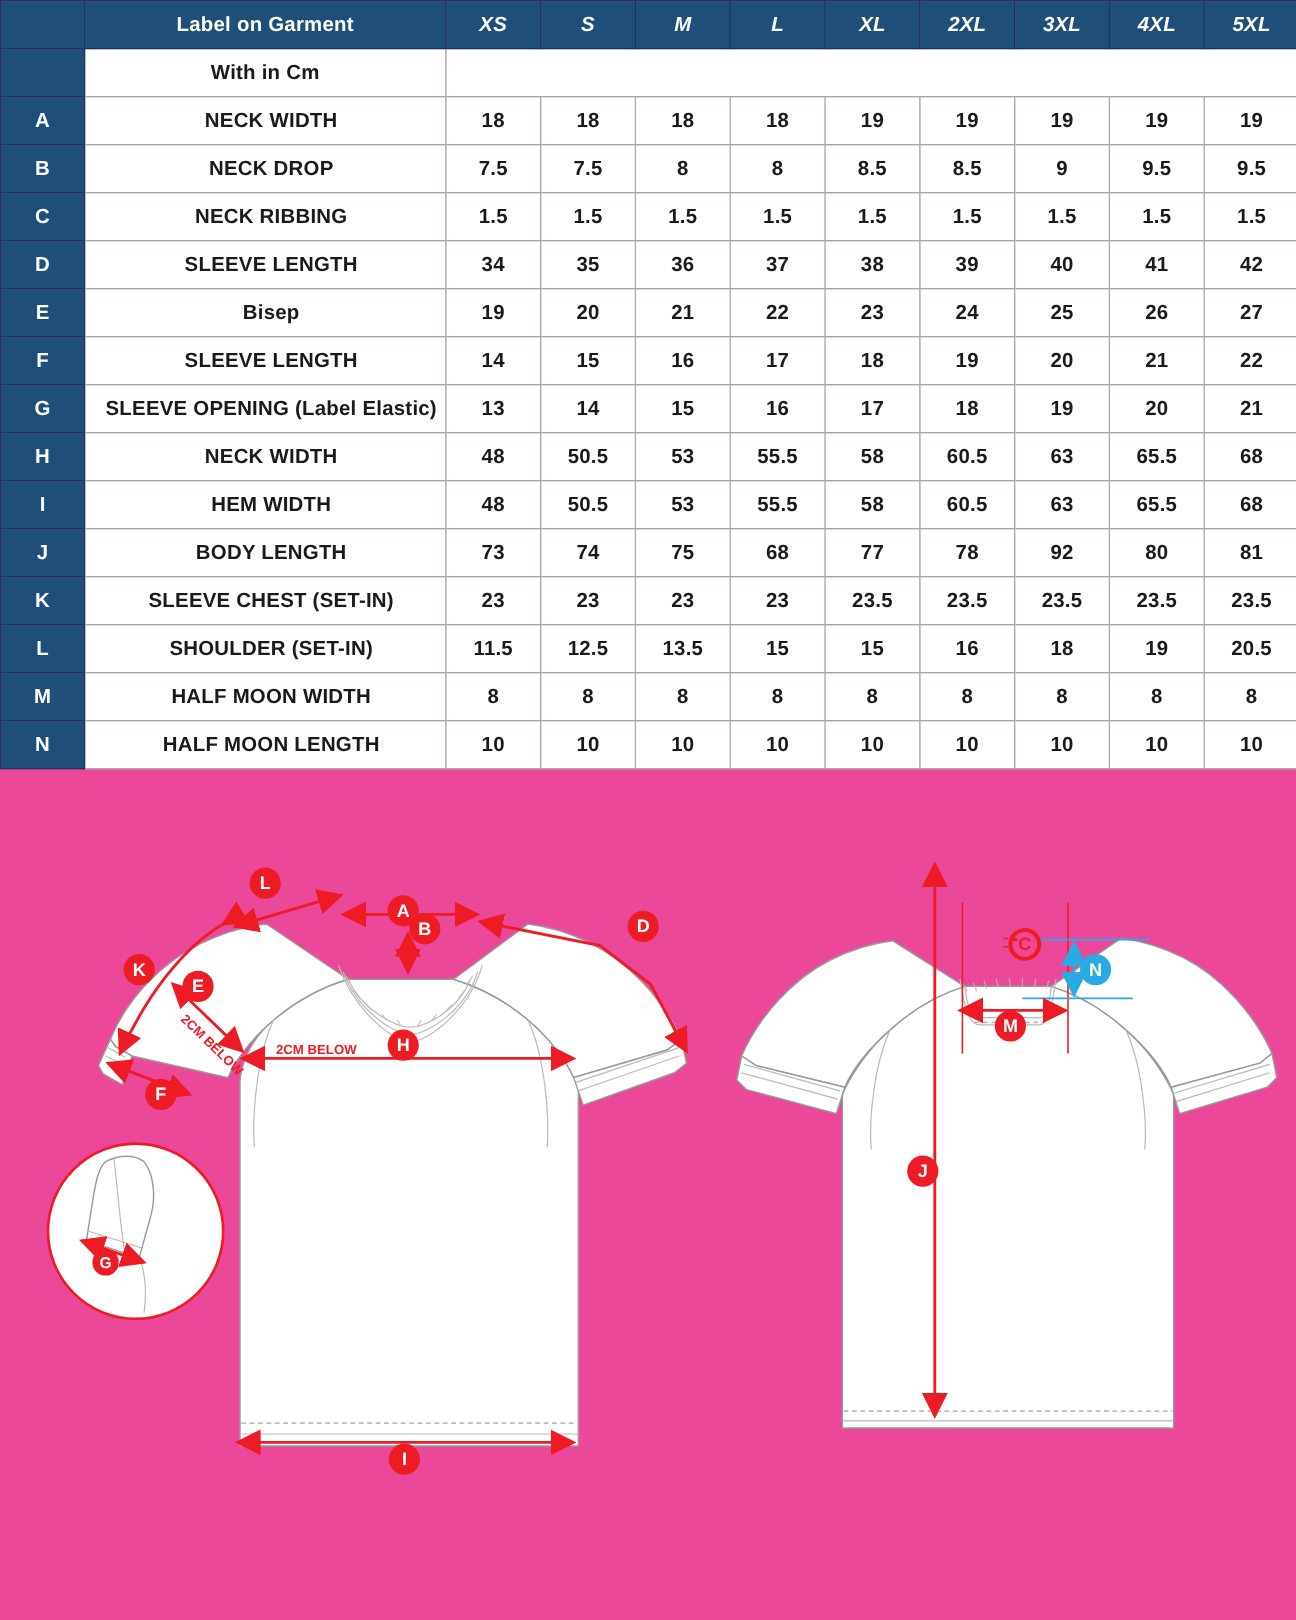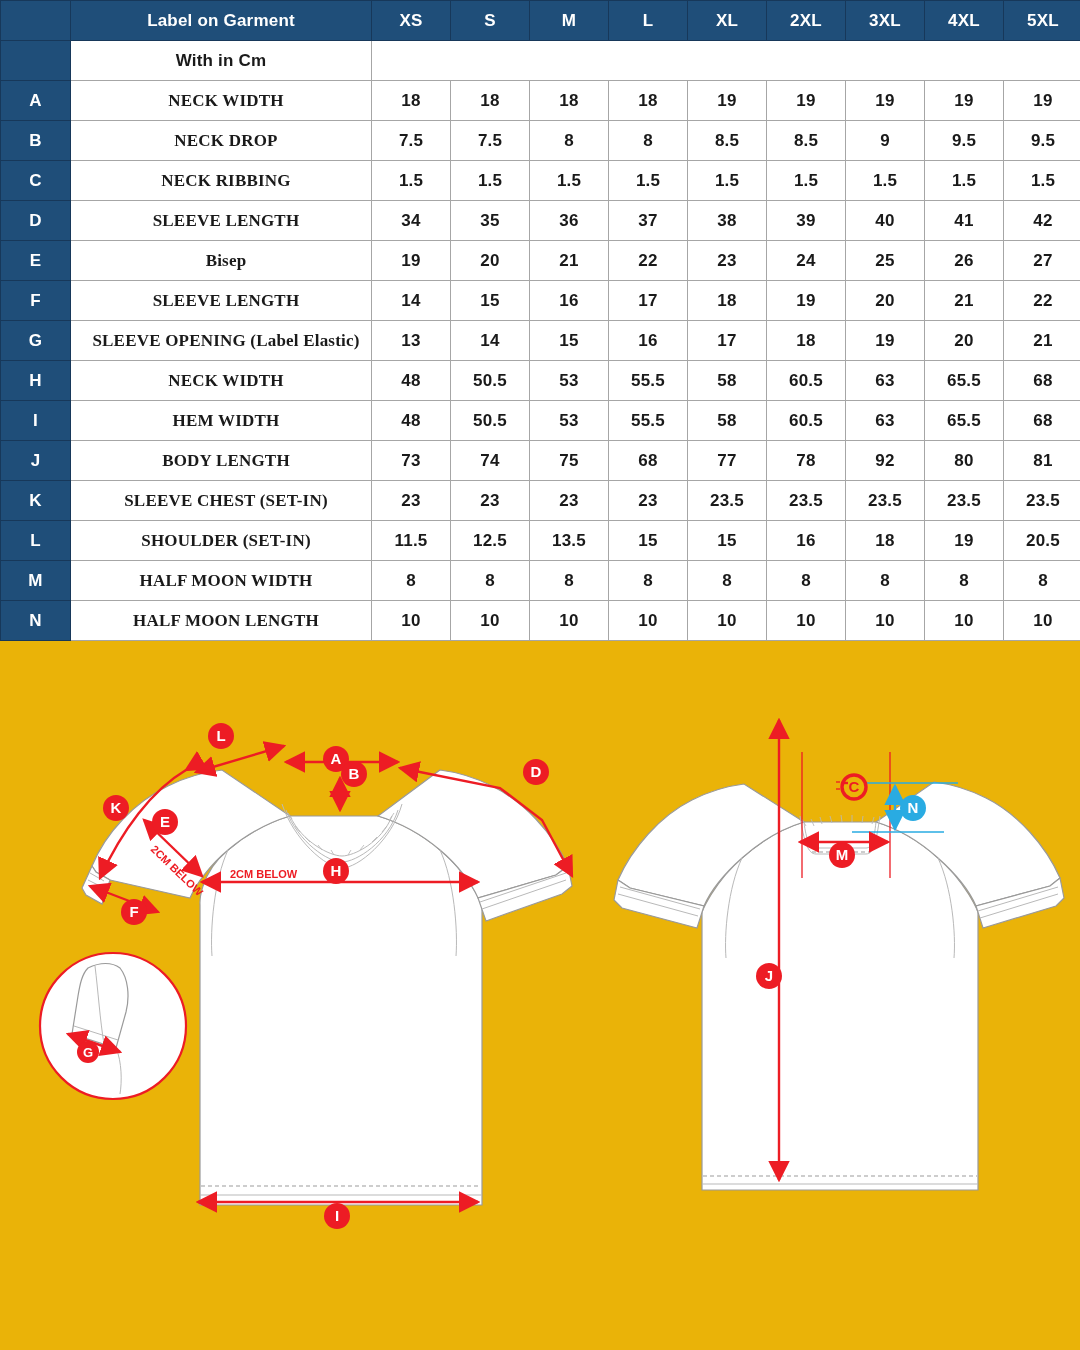--- a/index.html
+++ b/index.html
@@ -3,21 +3,21 @@
 <meta charset="utf-8">
 <style>
   * { box-sizing: border-box; }
   html, body {
     margin: 0; padding: 0;
     width: 1080px; height: 1350px;
     background: #ffffff;
     font-family: "Liberation Sans", sans-serif;
     overflow: hidden;
   }
-  #page { position: relative; width: 1080px; height: 1350px; background:#eab308; }
+  #page { position: relative; width: 1080px; height: 1350px; background:#ec4899; }
 
   
   #size-table {
     border-collapse: collapse;
     width: 1080px;
     table-layout: fixed;
   }
   #size-table col.c-key   { width: 70px; }
   #size-table col.c-label { width: 301px; }
   #size-table col.c-size  { width: 79px; }
@@ -33,33 +33,32 @@
     color: #1a1a1a;
     background: #ffffff;
     letter-spacing: .2px;
   }
   .hdr-blue {
     background: #1F4E79 !important;
     color: #ffffff !important;
     border: 1px solid #17385a !important;
     font-size: 18px;
   }
-  .hdr-blue.sz { font-size: 17px; }
+  .hdr-blue.sz { font-size: 17px; font-style: italic; }
   .keycell {
     background: #1F4E79 !important;
     color: #ffffff !important;
     border: 1px solid #17385a !important;
     font-size: 17px;
   }
   .rowlabel {
     text-align: right;
     padding-left: 10px !important;
     font-size: 16.5px;
     letter-spacing: -.1px;
-    font-family: Liberation Serif, serif;
   }
   .areas-cell {
     text-align: center !important;
     font-size: 18px;
   }
   .blank-right { border-left: 1px solid #a6a6a6; border-right: none; }
   tr.hdr-row th { height: 46px; }
   tr.areas-row td { height: 42px; }
 
   

